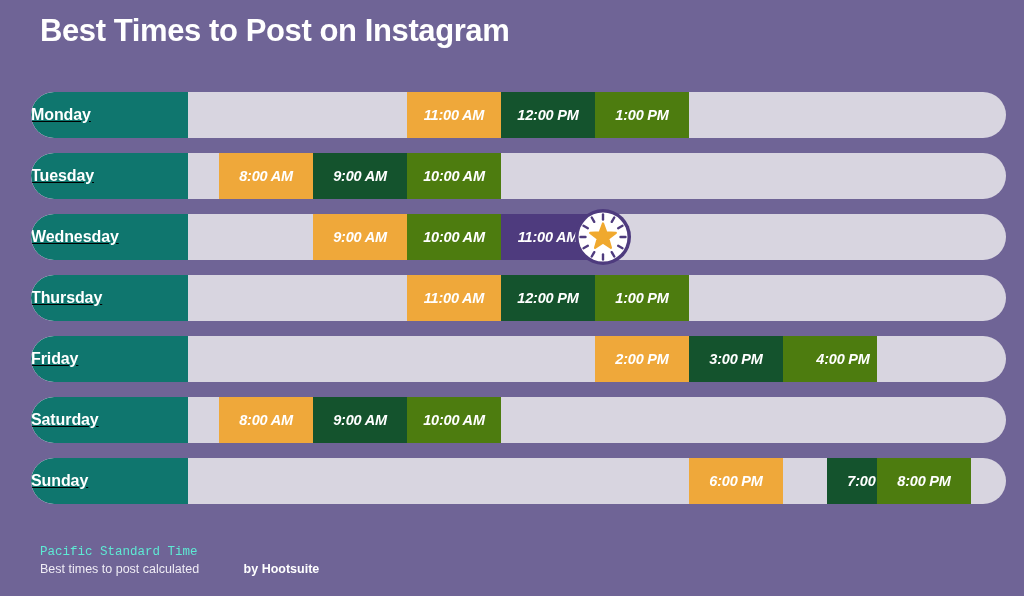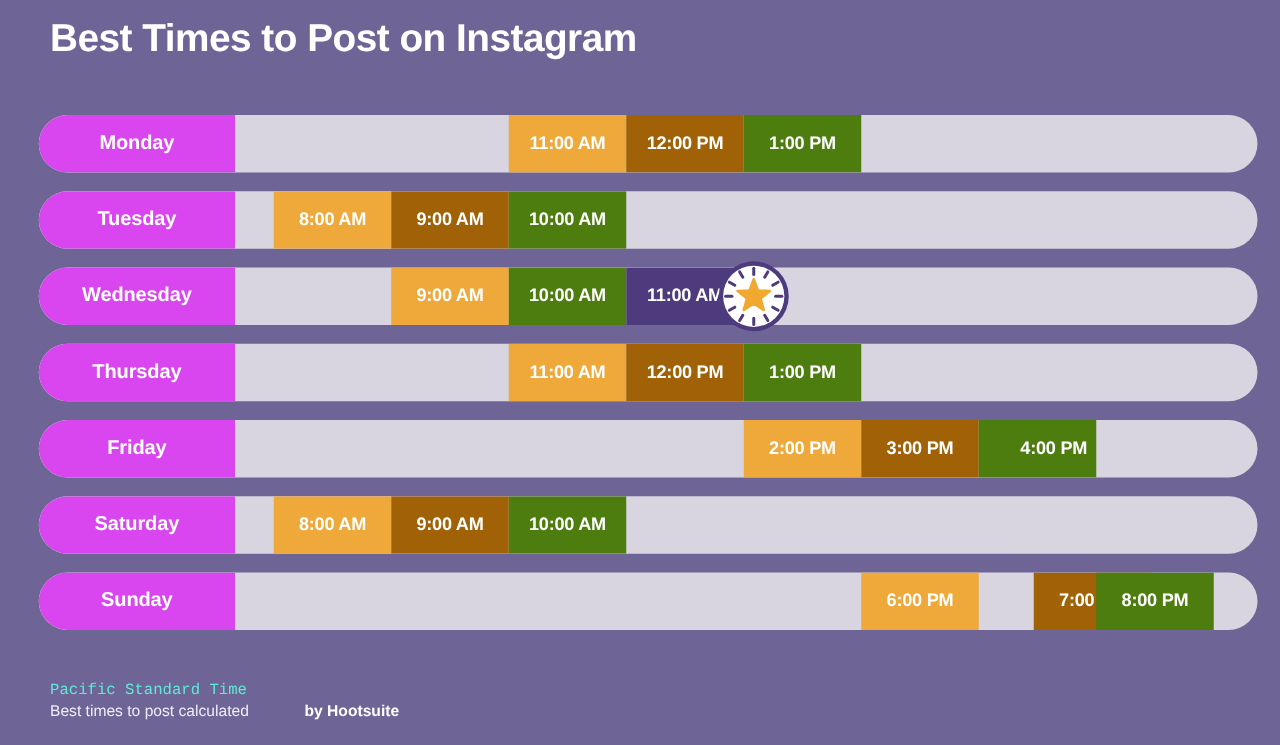--- a/index.html
+++ b/index.html
@@ -52,26 +52,26 @@
     background: #D8D5E0;
     overflow: hidden;
   }
 
   .row-label {
     position: absolute;
     left: 0;
     top: 0;
     width: 157px;
     height: 46px;
-    background: #d946ef;
+    background: #0f766e;
     border-radius: 23px 0 0 23px;
     display: flex;
     align-items: center;
-    justify-content: center;
     z-index: 3;
+    text-decoration: underline;
   }
 
   .row-label-text {
     color: #FFFFFF;
     font-size: 16px;
     font-weight: bold;
     letter-spacing: -0.1px;
     white-space: nowrap;
   }
 
@@ -94,24 +94,25 @@
     justify-content: center;
     z-index: 2;
   }
 
   .slot-text {
     color: #FFFFFF;
     font-size: 14.5px;
     font-weight: bold;
     letter-spacing: -0.2px;
     white-space: nowrap;
+    font-style: italic;
   }
 
   .slot.shade-0 { background: #EFA83A; }
-  .slot.shade-1 { background: #a16207; }
+  .slot.shade-1 { background: #14532d; }
   .slot.shade-2 { background: #4d7c0f; }
   .slot.shade-hl { background: #4E3B7E; }
 
   
   .star-badge {
     position: absolute;
     z-index: 10;
     width: 58px;
     height: 58px;
     pointer-events: auto;

